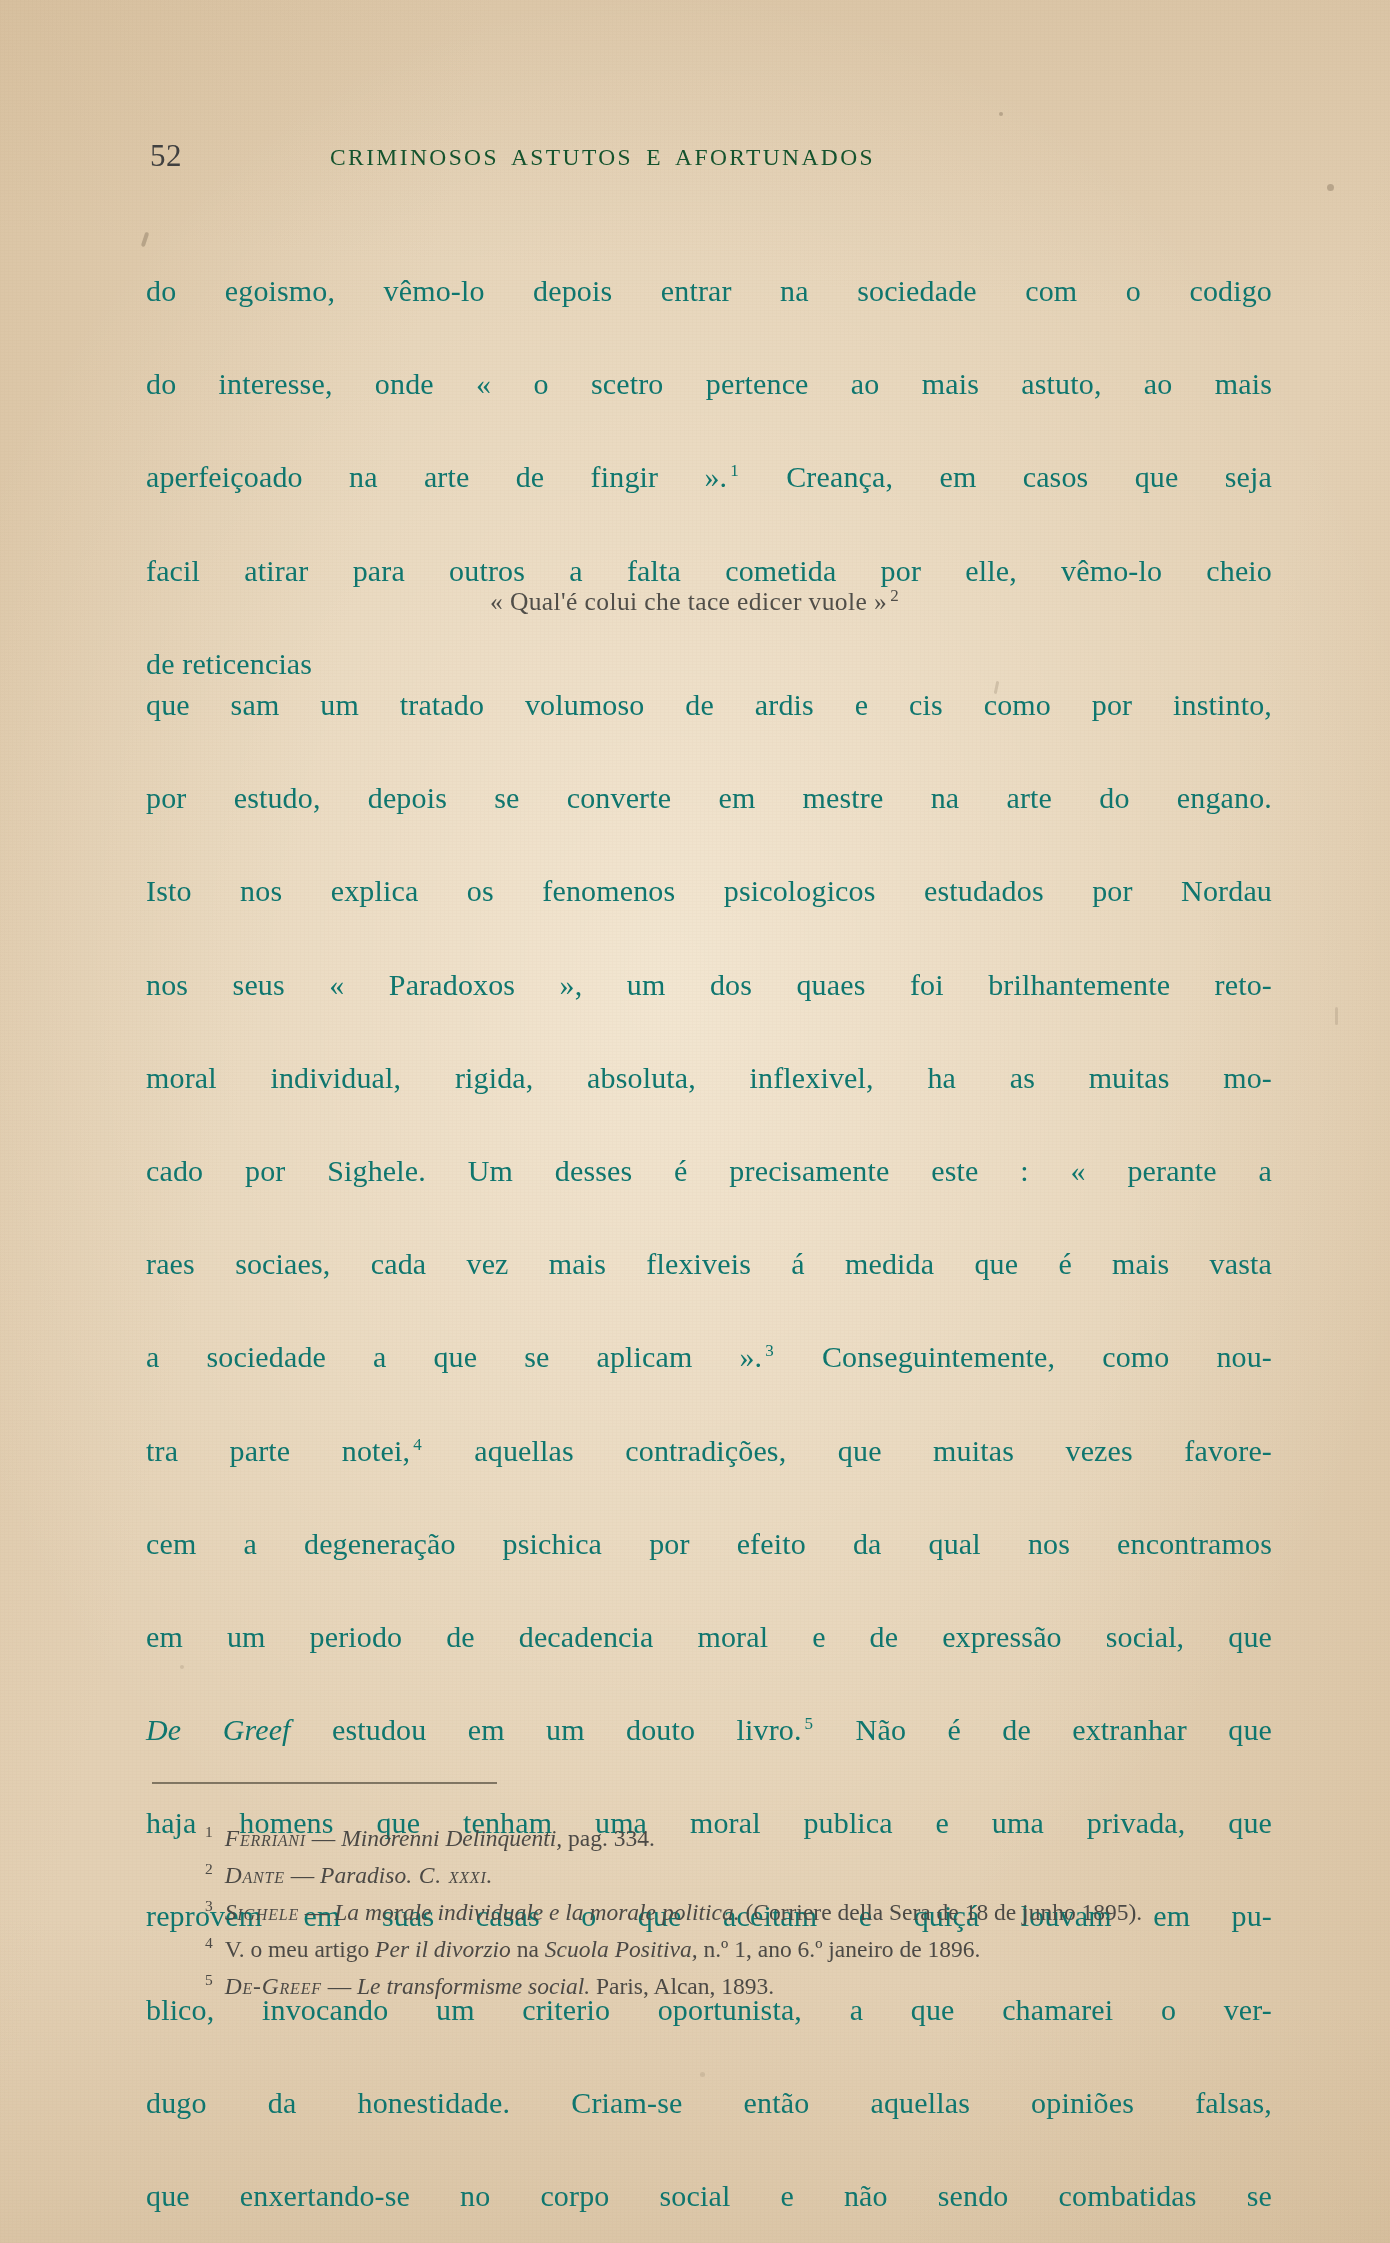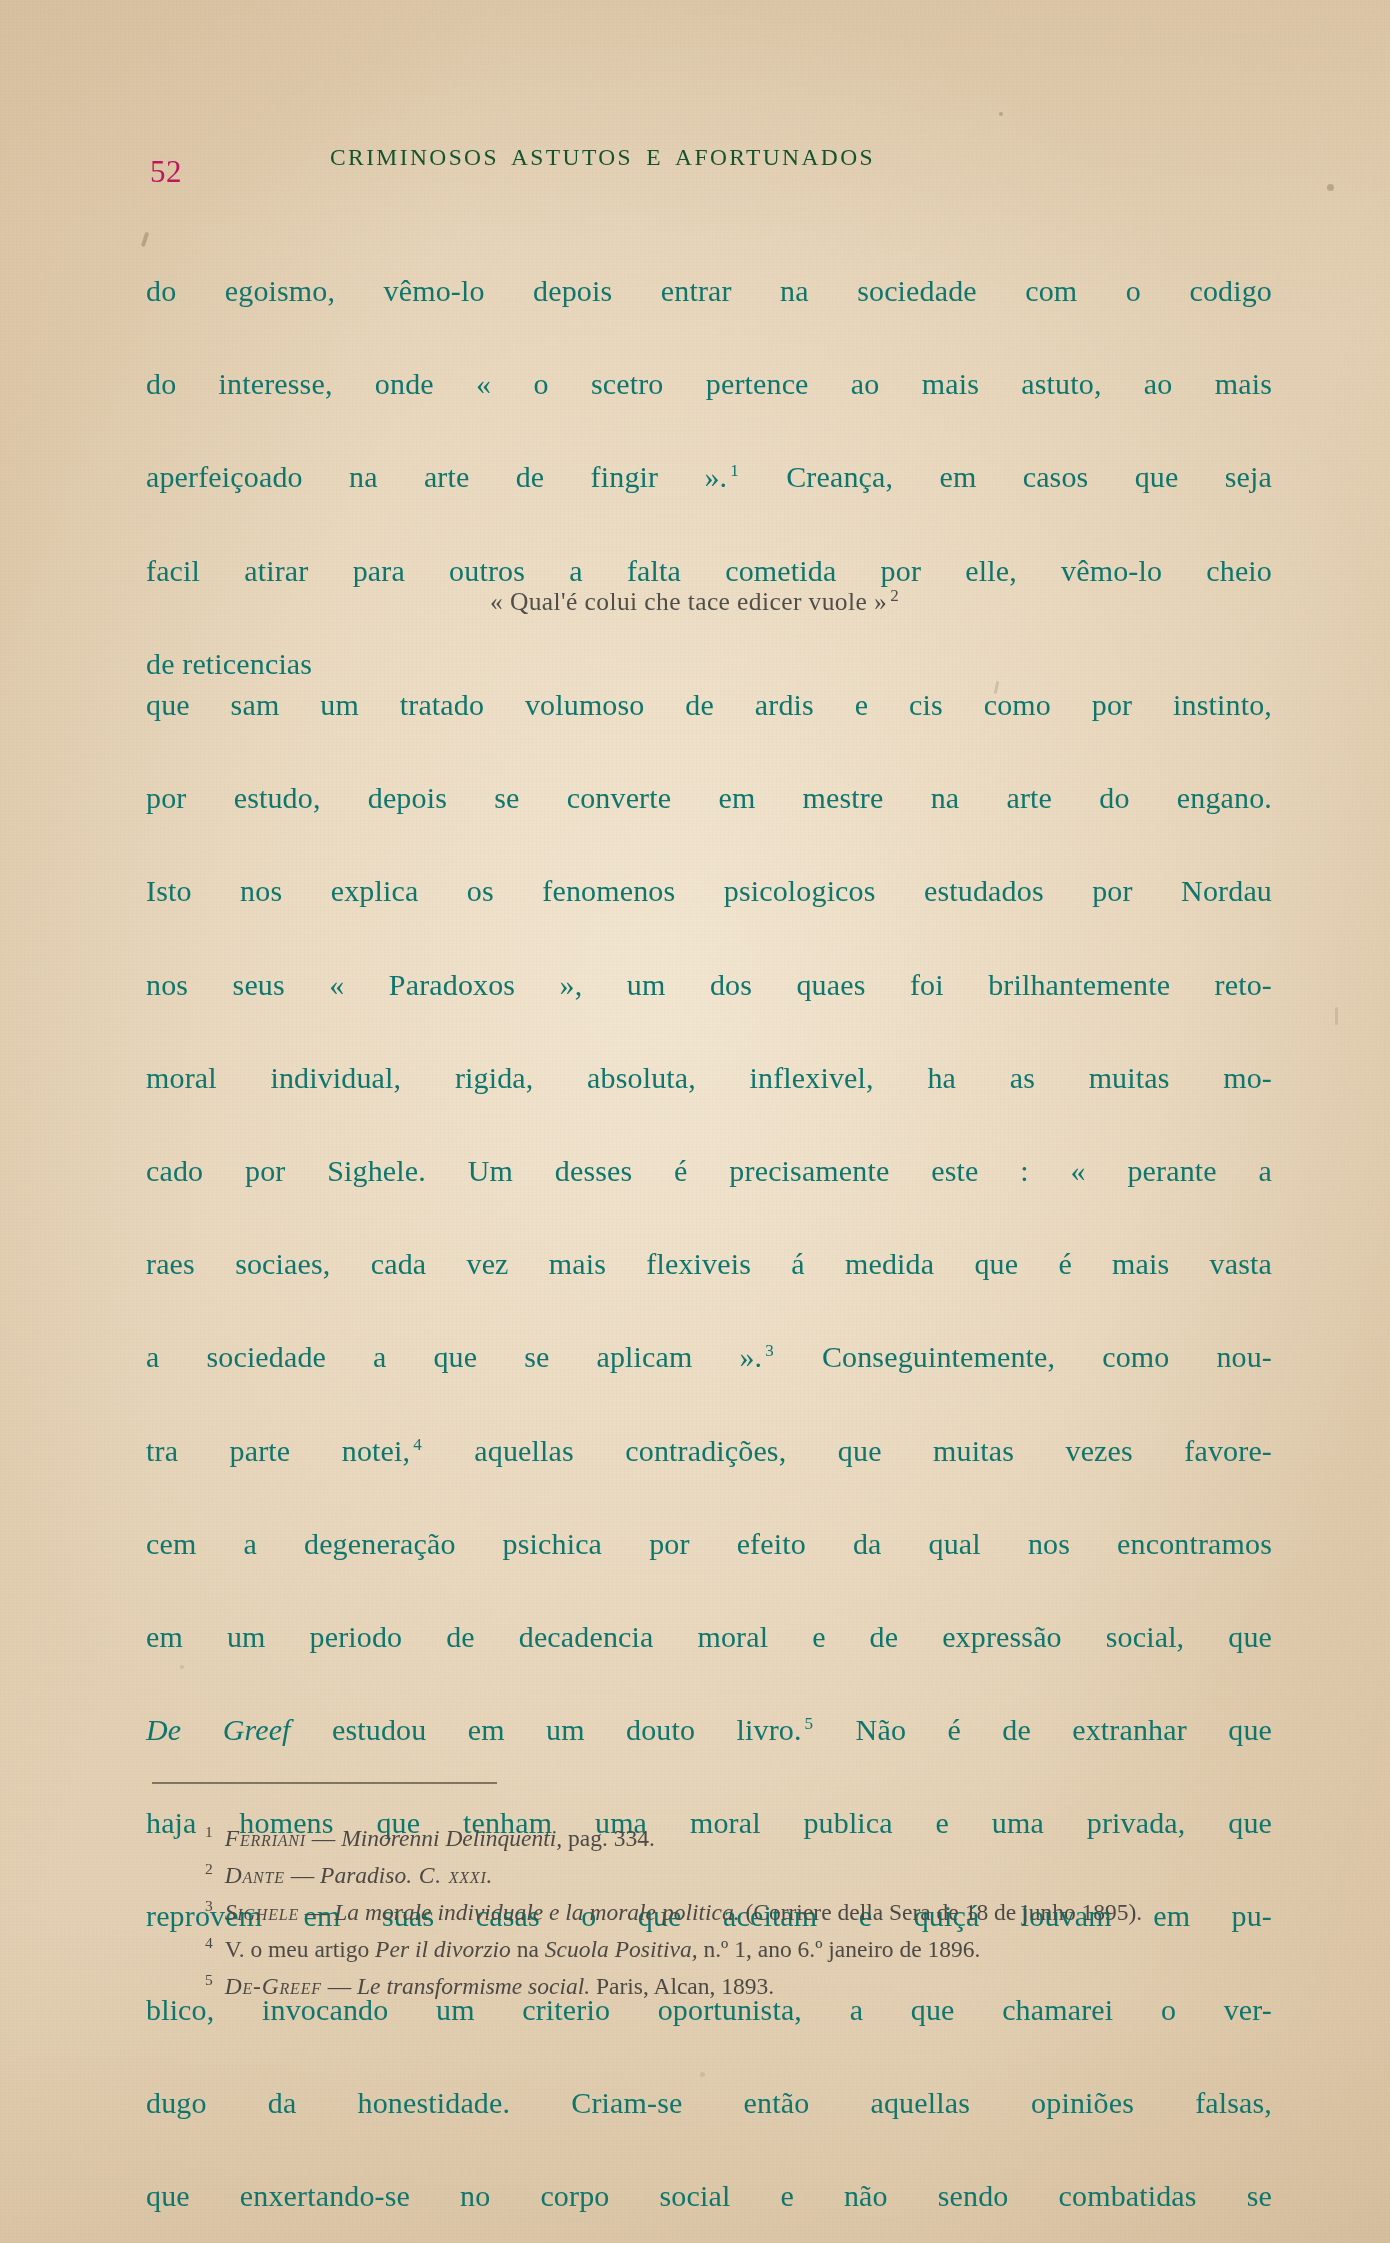--- a/index.html
+++ b/index.html
@@ -51,24 +51,24 @@
   .header-row {
     position: absolute;
     left: 0;
     top: 138px;
     width: 1390px;
     height: 40px;
   }
   .folio {
     position: absolute;
     left: 150px;
-    top: 16px;
+    top: 0;
     font-size: 31px;
     letter-spacing: 0.5px;
-    color: #be185d;
+    color: #404040;
   }
   .running-head {
     position: absolute;
     left: 330px;
     top: 6px;
     font-size: 23.5px;
     letter-spacing: 2.4px;
     word-spacing: 5px;
     color: #14532d;
   }

